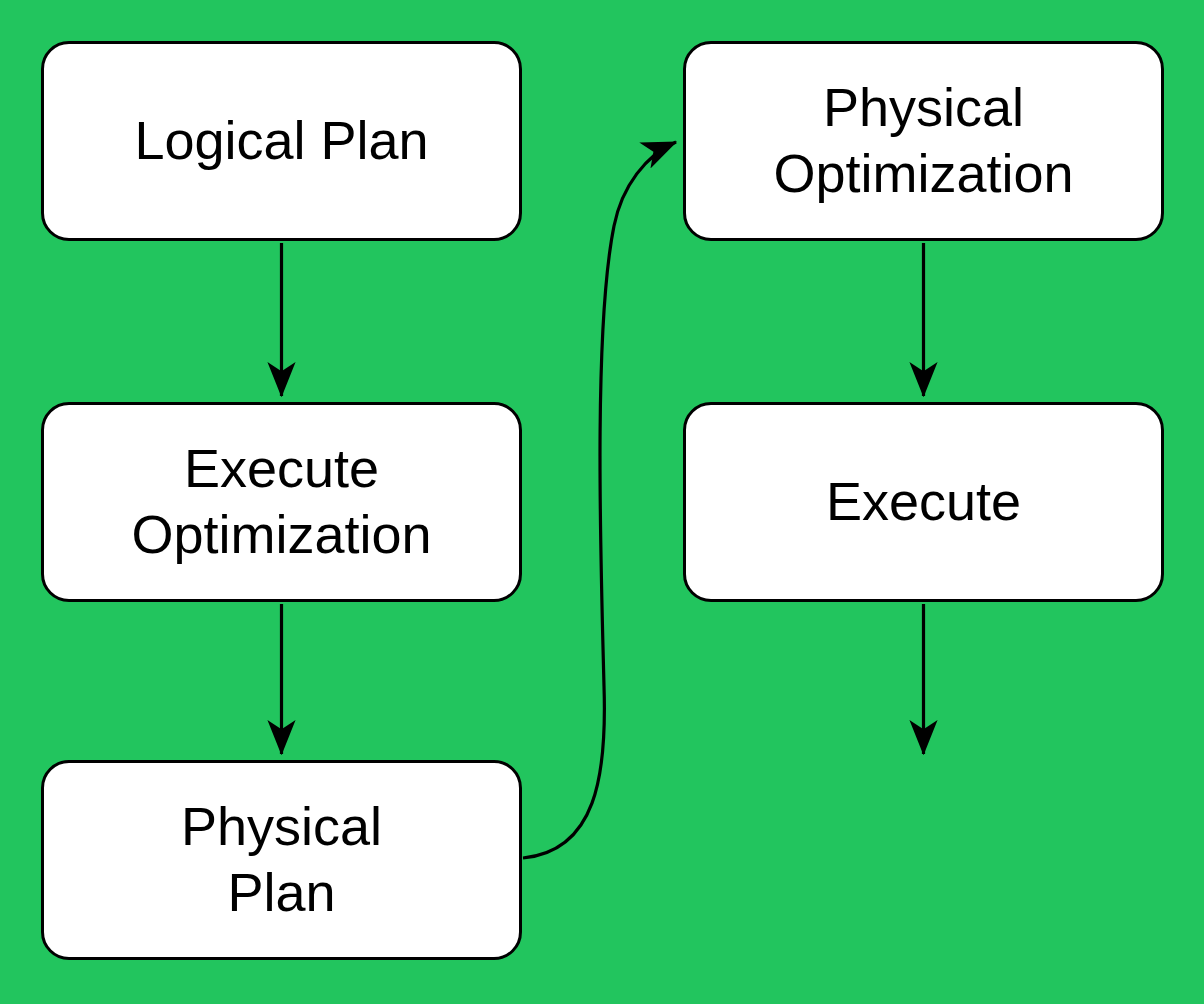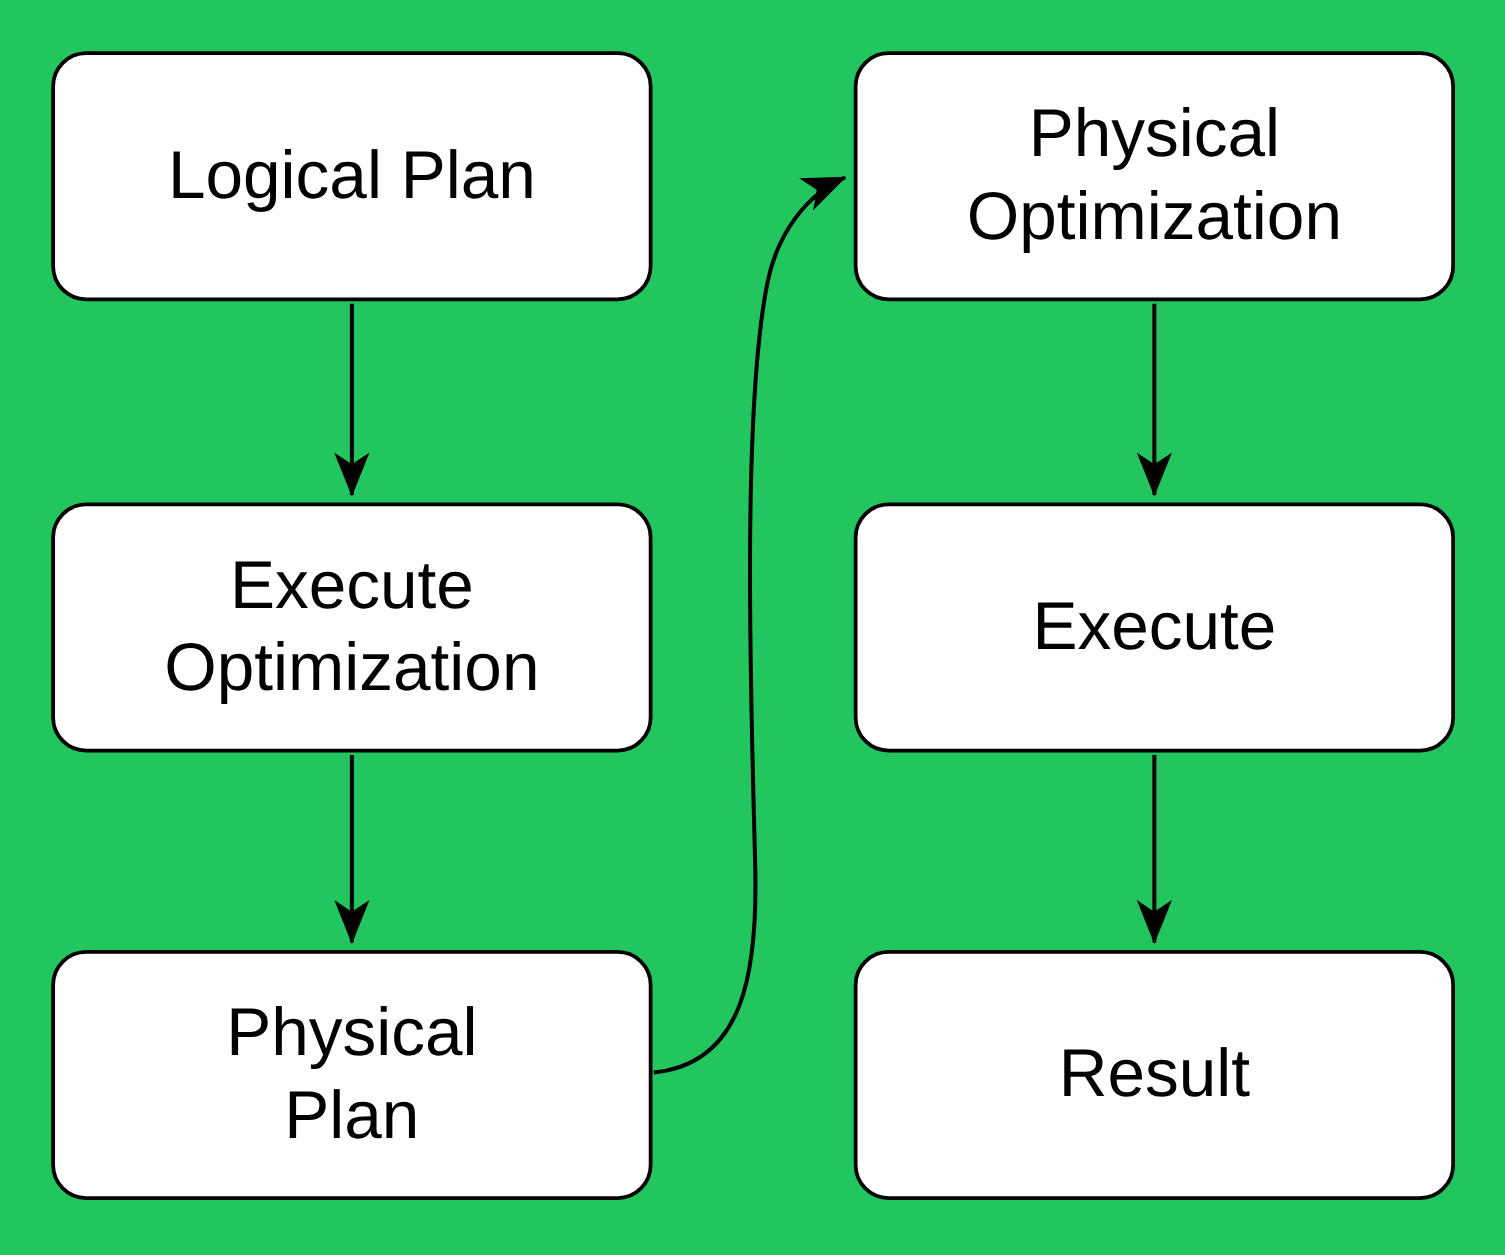--- a/index.html
+++ b/index.html
@@ -94,17 +94,14 @@
 
   <div class="node col-right row-0">
     <span class="label">Physical
 Optimization</span>
   </div>
 
   <div class="node col-right row-1">
     <span class="label">Execute</span>
   </div>
 
-  <div class="node col-right row-2">
-    <span class="label">Result</span>
-  </div>
 
 </div>
 
 </body></html>

